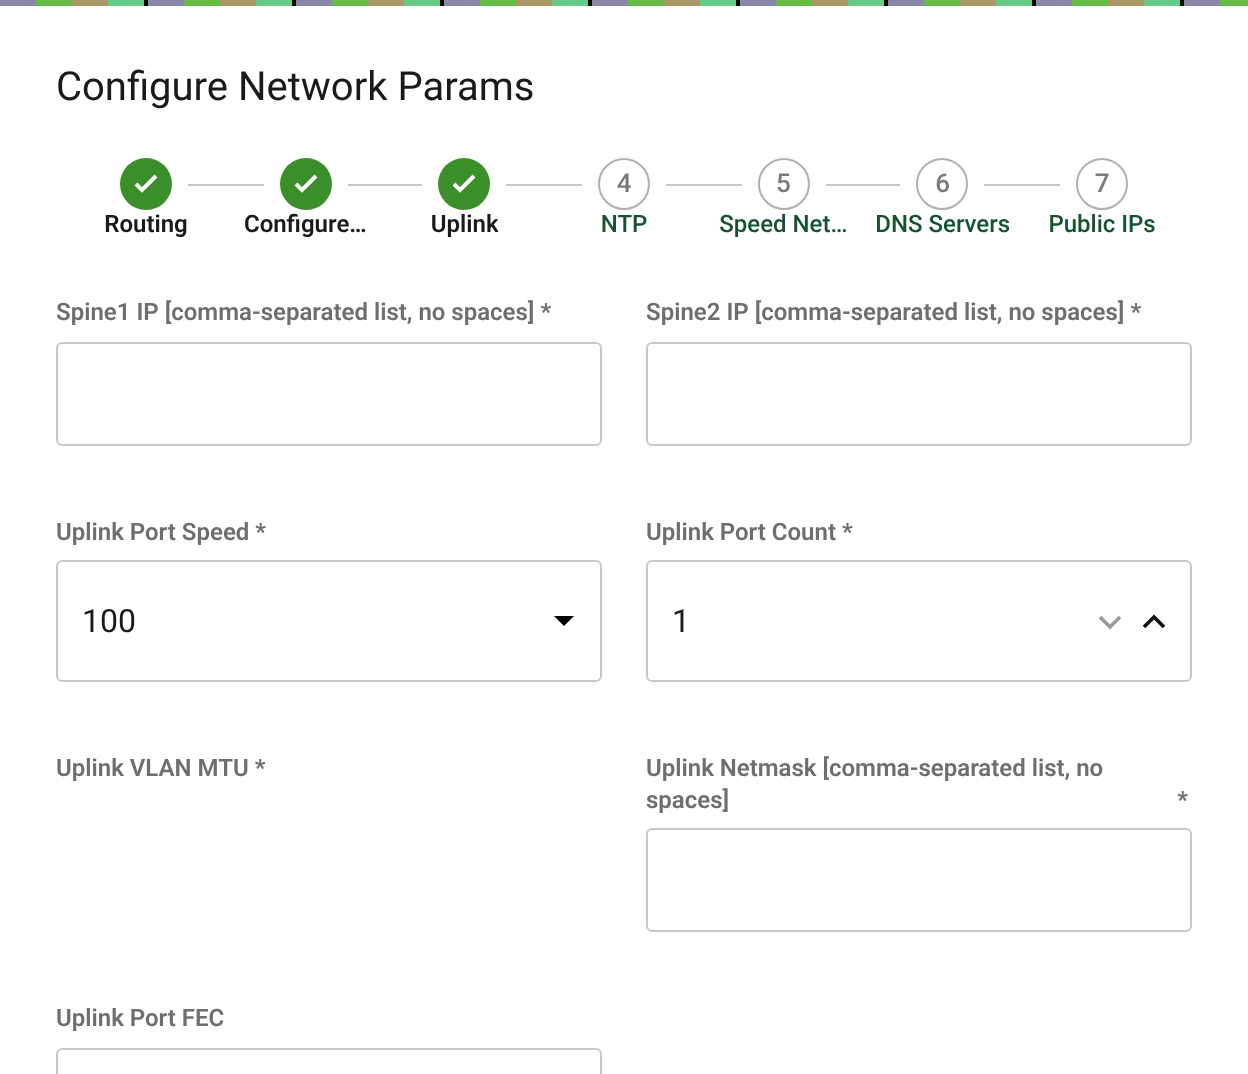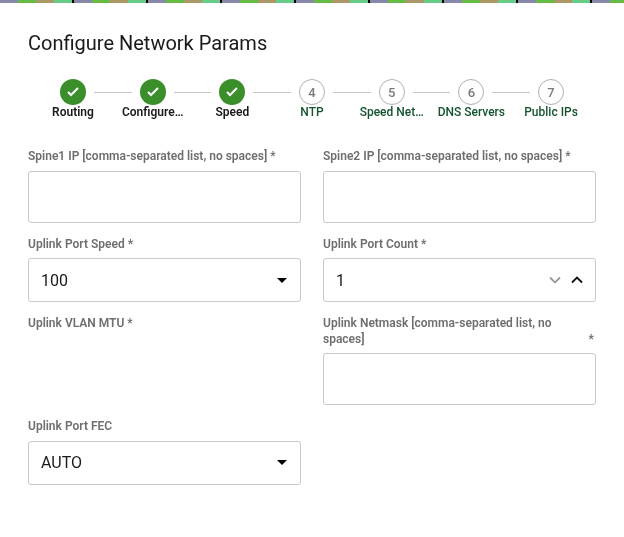--- a/index.html
+++ b/index.html
@@ -8,26 +8,26 @@
   .container{padding:16px 28px 20px}
   h1{font-size:20px;font-weight:400;margin:12px 0 24px}
   .stepper{display:flex;align-items:flex-start;justify-content:space-between;margin:0 10px 30px}
   .step{display:flex;flex-direction:column;align-items:center;flex:0 0 auto;width:70px;text-align:center}
   .circle{width:26px;height:26px;border-radius:50%;display:flex;align-items:center;justify-content:center;font-size:13px;font-weight:500}
   .done .circle{background:#3b8f2a;color:#fff}
   .todo .circle{border:1px solid #b0b0b0;color:#7a7a7a;background:#fff}
   .step-label{font-size:12px;font-weight:600;white-space:nowrap;overflow:hidden;text-overflow:ellipsis;max-width:74px}
   .todo .step-label{color:#14532d;font-weight:500}
   .line{flex:1;height:1px;background:#c7c7c7;margin:13px -14px 0}
-  .row{display:flex;gap:22px;margin-bottom:14px}
+  .row{display:flex;gap:22px;margin-bottom:36px}
   .field{flex:1;min-width:0}
   .lbl{font-size:12px;color:#6e6e6e;font-weight:600;margin-bottom:6px;display:block;line-height:1.3}
   .req{margin-left:3px}
   .row .req-float{float:right;margin-right:2px}
-  .control{position:relative;width:100%;height:44px;border:1px solid #c9c9c9;border-radius:3px;background:#fff;display:flex;align-items:center;padding:0 12px;font-size:16px}
+  .control{position:relative;width:100%;height:61px;border:1px solid #c9c9c9;border-radius:3px;background:#fff;display:flex;align-items:center;padding:0 12px;font-size:16px}
   .control.tall{height:52px}
   .val{flex:1}
   .icons{display:flex;align-items:center;gap:10px;margin-left:auto}
   svg{display:block}
 </style>
 </head>
 <body>
 <div class="topstrip"></div>
 
 <div class="container">
@@ -57,21 +57,21 @@
     </div>
     <div class="line"></div>
     <div class="step done">
       <div class="circle">
           <span>
             <svg width="12" height="10" viewBox="0 0 12 10">
               <path d="M1 5 L4 8 L11 1" stroke="#fff" stroke-width="2" fill="none"></path>
             </svg>
           </span>
         </div>
-      <div class="step-label">Speed</div>
+      <div class="step-label">Uplink</div>
     </div>
     <div class="line"></div>
     <div class="step todo">
       <div class="circle">4</div>
       <div class="step-label">NTP</div>
     </div>
     <div class="line"></div>
     <div class="step todo">
       <div class="circle">5</div>
       <div class="step-label">Speed Net…</div>

